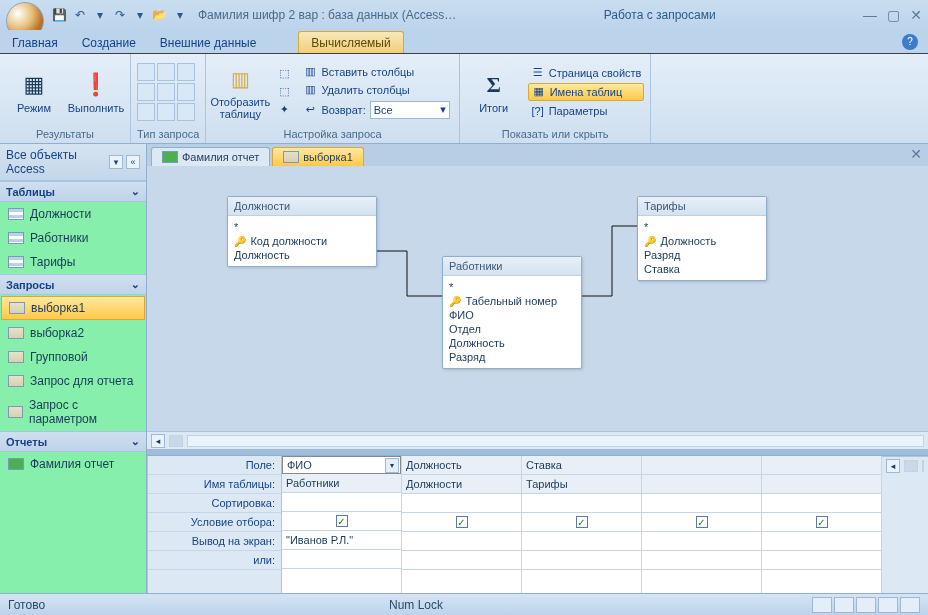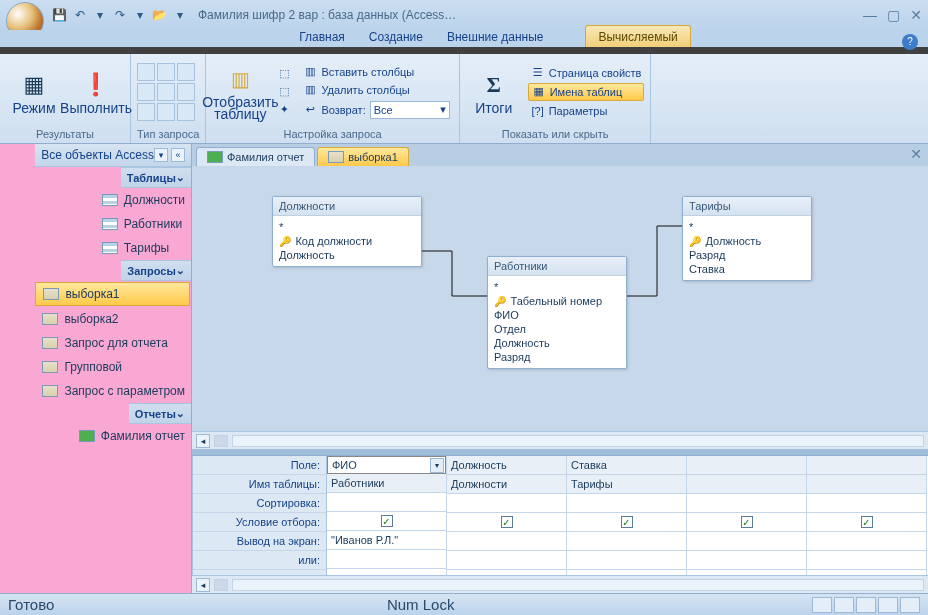--- a/index.html
+++ b/index.html
@@ -8,44 +8,44 @@
   
   .titlebar { height:30px; background:linear-gradient(#cadef0,#bcd3ec); display:flex; align-items:center; padding:0 6px; }
   .office-btn { width:38px; height:38px; border-radius:50%; background:radial-gradient(circle at 30% 30%, #fff, #e7c07a 40%, #b86f2a 70%); position:relative; top:6px; border:1px solid #8aa8c7; margin-right:8px; cursor:pointer; }
   .qat { display:flex; gap:4px; align-items:center; }
   .qat .ico { width:16px; height:16px; display:flex; align-items:center; justify-content:center; font-size:12px; color:#2b5b8a; cursor:pointer; }
   .title-text { margin-left:10px; color:#4a6a8a; font-size:12px; flex:0 0 auto; }
   .contextual-tab-title { margin-left:auto; color:#2b5b8a; font-size:12px; padding:4px 18px;}
   .win-controls { margin-left:auto; display:flex; gap:10px; color:#5a7ca0; font-size:14px; }
 
   
-  .menutabs { height:24px; display:flex; align-items:flex-end; padding-left:50px; gap:0; border-bottom:7px solid #404040; background:#bcd3ec; position:relative;justify-content:center;}
+  .menutabs { height:24px; display:flex; align-items:flex-end; gap:0; border-bottom:1px solid #404040; background:#bcd3ec; position:relative;}
   .menutabs .tab { padding:4px 12px 3px; font-size:12px; color:#15428b; cursor:pointer; }
   .menutabs .tab.context { background:linear-gradient(#f8e8b8,#f2cf7a); border:1px solid #d6a93a; border-bottom:none; border-radius:3px 3px 0 0; margin-left:30px; color:#5b4a00;}
   .help-ico { position:absolute; right:10px; top:4px; width:16px; height:16px; border-radius:50%; background:#3d7cc9; color:#fff; text-align:center; line-height:16px; font-size:10px; cursor:pointer;}
 
   
   .ribbon { height:90px; background:linear-gradient(#e4eef8,#cfdff0); border-bottom:1px solid #8faed0; display:flex; }
   .group { border-right:1px solid #aac5e0; padding:2px 6px; display:flex; flex-direction:column; }
   .group-body { flex:1; display:flex; align-items:center; gap:6px; }
   .group-label { text-align:center; font-size:11px; color:#4a6a8a; padding:1px 0;}
   .big-btn { display:flex; flex-direction:column; align-items:center; width:56px; cursor:pointer; }
   .big-ico { width:30px; height:30px; display:flex; align-items:center; justify-content:center; font-size:22px; }
-  .big-btn span.lbl { font-size:14px; color:#15428b; text-align:center; line-height:12px; margin-top:2px;}
+  .big-btn span.lbl { font-size:11px; color:#15428b; text-align:center; line-height:12px; margin-top:2px;}
   .mini-icons { display:grid; grid-template-columns:repeat(3,18px); grid-template-rows:repeat(3,18px); gap:2px; }
   .mini-icons div { background:#d9e8f6; border:1px solid #a7c3df; cursor:pointer;}
   .ribbon-col { display:flex; flex-direction:column; gap:2px; }
   .ribbon-item { display:flex; align-items:center; gap:4px; font-size:11px; color:#15428b; cursor:pointer; padding:1px 3px;}
   .ribbon-item.highlight { background:linear-gradient(#ffe89c,#ffc94a); border:1px solid #d6a93a; border-radius:2px;}
   .ribbon-combo { border:1px solid #9cbad8; background:#fff; height:18px; width:80px; padding:0 3px; display:flex; align-items:center; justify-content:space-between; cursor:pointer;}
   .mini-ico { width:14px; height:14px; display:inline-flex; align-items:center; justify-content:center; font-size:11px;}
 
   
   .main { display:flex; height:calc(615px - 30px - 24px - 90px - 22px); }
-  .navpane { width:192px; background:#f9a8d4; border-right:1px solid #8faed0; display:flex; flex-direction:column;align-items:flex-end; }
+  .navpane { width:192px; background:#86efac; border-right:1px solid #8faed0; display:flex; flex-direction:column; }
   .nav-header { background:linear-gradient(#d6e4f2,#c3d6ea); padding:4px 6px; font-size:12px; color:#15428b; border-bottom:1px solid #aac5e0; display:flex; align-items:center; justify-content:space-between;}
   .nav-header .btns { display:flex; gap:3px;}
   .nav-header .btns div { width:14px;height:14px;border:1px solid #9cbad8; background:#eaf2fa; font-size:9px; display:flex; align-items:center; justify-content:center; cursor:pointer;}
   .nav-group-h { background:linear-gradient(#d0dff0,#c0d3e8); padding:3px 6px; font-weight:bold; font-size:11px; color:#15428b; border-top:1px solid #aac5e0; border-bottom:1px solid #aac5e0; display:flex; justify-content:space-between; align-items:center; cursor:pointer;}
   .nav-item { padding:5px 6px 5px 8px; display:flex; align-items:center; gap:6px; font-size:12px; color:#1a3a5a; cursor:pointer;}
   .nav-item.sel { background:linear-gradient(#ffe89c,#ffc94a); border:1px solid #d6a93a; margin:1px; padding:4px 5px 4px 7px;}
   .obj-ico { width:16px; height:12px; border:1px solid #7a9ab8; background:#fff; position:relative;}
   .obj-ico.table::before{content:"";position:absolute;inset:0;background:repeating-linear-gradient(#b8d2ea,#b8d2ea 3px,#fff 3px,#fff 6px);}
   .obj-ico.query{background:linear-gradient(#e8e0c8,#d8d0b0);}
   .obj-ico.report{background:#4caf50;}
@@ -63,53 +63,54 @@
   .tblwin .body { padding:4px 6px; font-size:11px; color:#1a3a5a;}
   .fld { padding:1px 0; display:flex; align-items:center; gap:4px;}
   .keyico { color:#d6a93a; font-size:10px;}
   svg.rel { position:absolute; inset:0; width:100%; height:100%; pointer-events:none;}
   .hscroll { height:18px; background:#dce8f4; border-top:1px solid #aac5e0; display:flex; align-items:center; gap:4px; padding:0 4px;}
   .hscroll .arrow{ width:14px;height:14px; border:1px solid #9cbad8; background:#eaf2fa; font-size:9px; display:flex;align-items:center;justify-content:center;}
   .hscroll .track{ flex:1; height:12px; background:#eaf2fa; border:1px solid #c0d4e6;}
 
   
   .splitter { height:6px; background:#9fbcd9; cursor:row-resize;}
-  .qgrid-wrap { height:138px; background:#dce8f4; border-top:1px solid #8faed0; display:flex; flex-direction:column;}
+  .qgrid-wrap { height:138px; background:#dce8f4; border-top:1px solid #8faed0; display:flex; flex-direction:row;}
   .qgrid { display:flex; flex:1;}
   .qgrid-labels { width:135px; border-left:1px solid #aac5e0; border-right:1px solid #aac5e0; background:#dce8f4;}
   .qgrid-labels div { height:19px; line-height:19px; text-align:right; padding-right:6px; font-size:11px; color:#15428b; border-bottom:1px solid #c4d6e8;}
   .qgrid-cols { flex:1; overflow:hidden; display:flex; background:#fff;}
   .qcol { width:120px; border-right:1px solid #c4d6e8;}
   .qcol div { height:19px; line-height:19px; font-size:11px; padding:0 4px; border-bottom:1px solid #c4d6e8; display:flex; align-items:center; position:relative;}
   .qcol div.hdr-row { background:#e8eff6;}
   .chk { width:12px;height:12px;border:1px solid #5a7ca0; margin:auto; display:flex; align-items:center; justify-content:center; font-size:10px; color:#1a7a1a;}
   .field-cell.active{background:#fff;border:1px solid #888;height:18px!important;}
   .field-cell .dd{position:absolute;right:1px;width:14px;height:15px;border:1px solid #9cbad8;background:#e4eef8;font-size:8px;text-align:center;line-height:13px;}
 
   
-  .status { height:22px; background:linear-gradient(#d6e4f2,#bcd3ec); border-top:1px solid #8faed0; display:flex; align-items:center; padding:0 8px; font-size:15px; color:#2a4a6a;}
+  .status { height:22px; background:linear-gradient(#d6e4f2,#bcd3ec); border-top:1px solid #8faed0; display:flex; align-items:center; padding:0 8px; font-size:12px; color:#2a4a6a;}
   .status .views { margin-left:auto; display:flex; gap:2px;}
   .status .views div { width:20px; height:16px; border:1px solid #9cbad8; background:#e4eef8; cursor:pointer;}
   .status .nl { margin-left:16px; margin-right:25px;}
 </style>
 </head>
 <body>
 
 <div class="titlebar">
   <div class="office-btn"></div>
   <div class="qat">
     <div class="ico">💾</div>
     <div class="ico">↶</div>
     <div class="ico">▾</div>
     <div class="ico">↷</div>
     <div class="ico">▾</div>
     <div class="ico">📂</div>
     <div class="ico">▾</div>
   </div>
   <div class="title-text">Фамилия шифр 2 вар : база данных (Access…</div>
+  <div class="contextual-tab-title">Работа с запросами</div>
   <div class="win-controls">
     <span>—</span>
     <span>▢</span>
     <span>✕</span>
   </div>
 </div>
 
 <div class="menutabs">
   <div class="tab">Главная</div>
   <div class="tab">Создание</div>
@@ -248,25 +249,25 @@
         <div class="nav-item sel">
           <span class="obj-ico query"></span>
           <span>выборка1</span>
         </div>
         <div class="nav-item">
           <span class="obj-ico query"></span>
           <span>выборка2</span>
         </div>
         <div class="nav-item">
           <span class="obj-ico query"></span>
+          <span>Групповой</span>
+        </div>
+        <div class="nav-item">
+          <span class="obj-ico query"></span>
           <span>Запрос для отчета</span>
-        </div>
-        <div class="nav-item">
-          <span class="obj-ico query"></span>
-          <span>Групповой</span>
         </div>
         <div class="nav-item">
           <span class="obj-ico query"></span>
           <span>Запрос с параметром</span>
         </div>
       </div>
     <div class="nav-group-h">
         <span>Отчеты</span>
         <span>⌄</span>
       </div>

